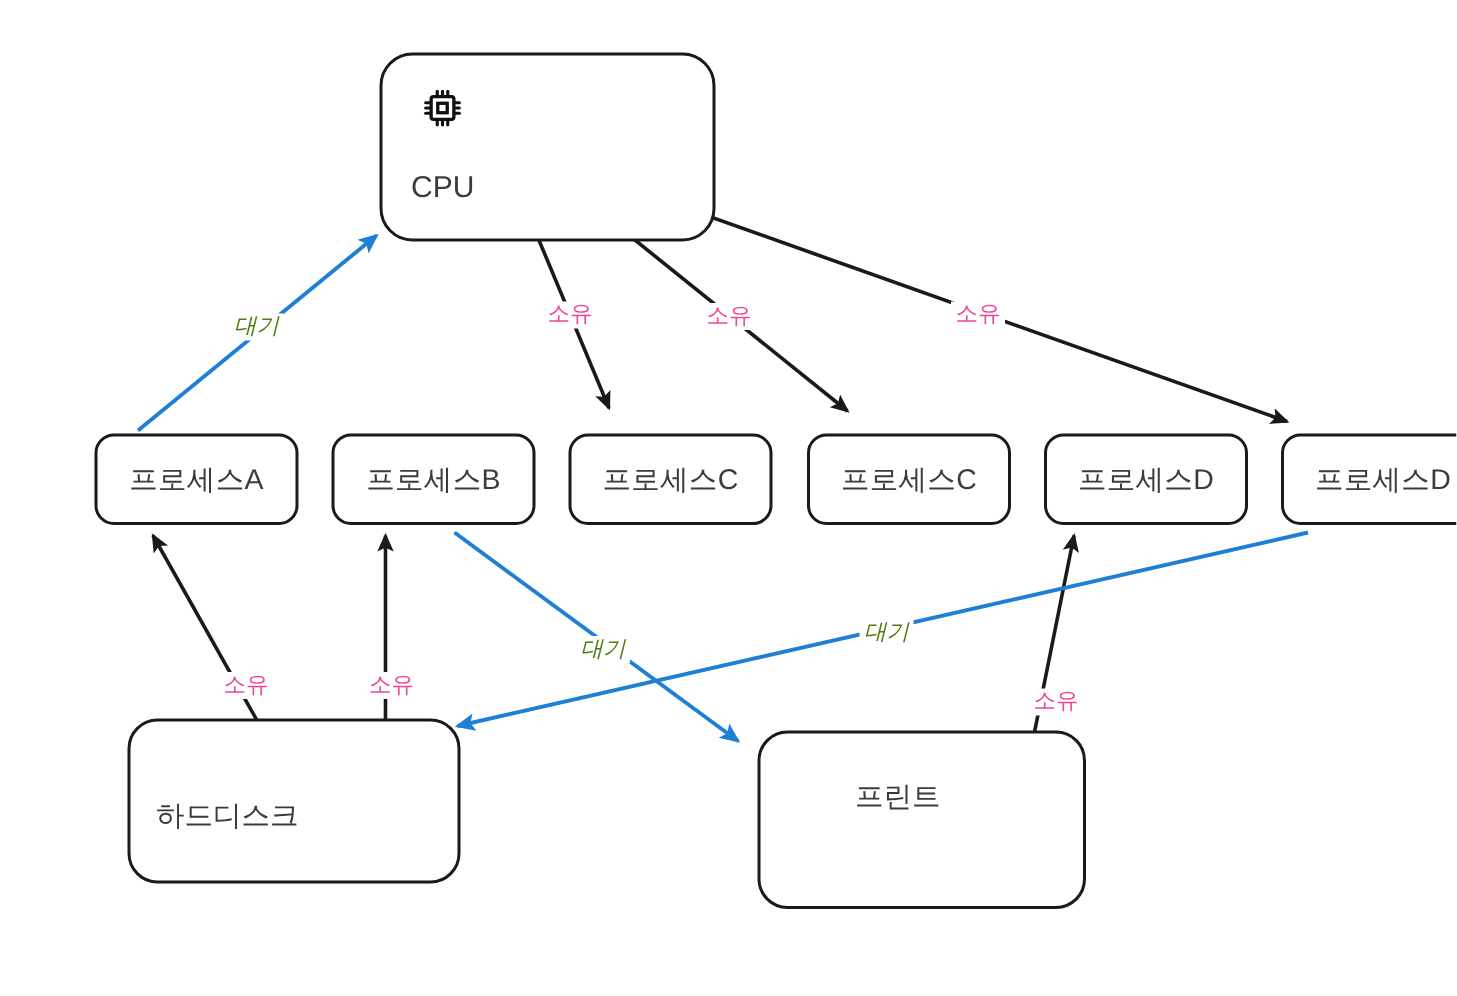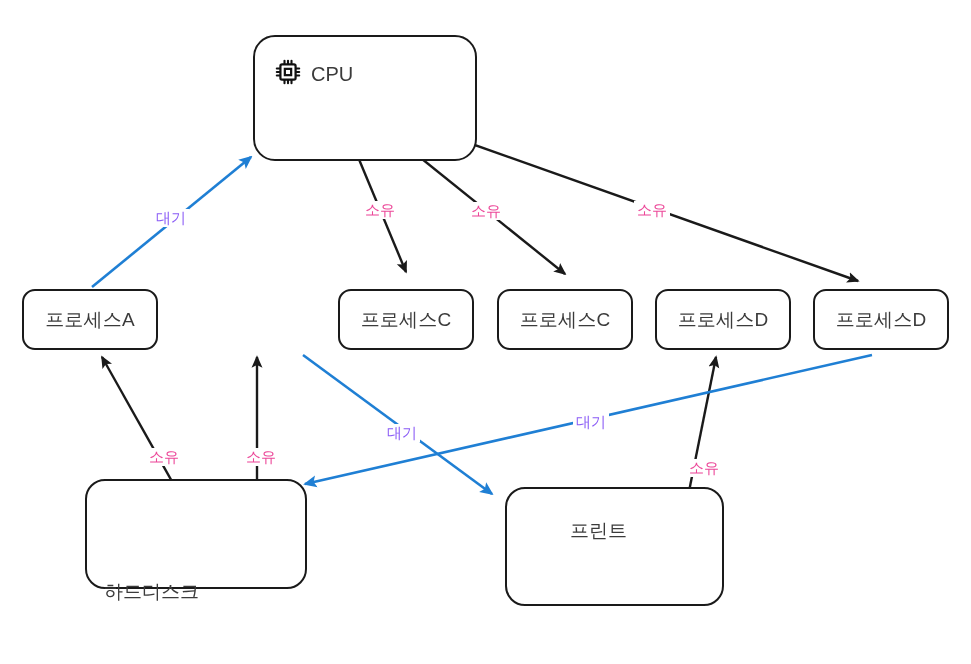--- a/index.html
+++ b/index.html
@@ -29,56 +29,58 @@
     box-sizing: border-box;
     border: 2.2px solid #1a1a1a;
     border-radius: 14px;
     background: #ffffff;
     display: flex;
     align-items: center;
     justify-content: center;
   }
   .node.proc {
     border-radius: 13px;
+    margin-left: 41px;
   }
   .node-label {
     font-size: 19px;
     color: #3b3b3b;
     letter-spacing: 0.2px;
     white-space: nowrap;
   }
   .res-label {
     position: absolute;
     font-size: 19px;
     color: #3b3b3b;
     white-space: nowrap;
   }
   .cpu-head {
     position: absolute;
     display: flex;
     align-items: center;
-    gap: 9px;
+    gap: 23px;
+    flex-direction: column;
   }
   .cpu-title {
     font-size: 20px;
     color: #3b3b3b;
   }
   .chip-icon {
     display: block;
   }
   .edge-label {
     position: absolute;
     font-size: 15px;
     white-space: nowrap;
     background: #ffffff;
     padding: 0 3px;
     line-height: 18px;
   }
   .edge-label.own { color: #ec4899; }
-  .edge-label.wait { color: #8b5cf6; }
+  .edge-label.wait { color: #4d7c0f; font-style: italic; }
 </style>
 </head>
 <body>
 
 <div id="canvas">
 
   <svg id="wires" viewBox="0 0 971 664" width="971" height="664" xmlns="http://www.w3.org/2000/svg">
     <defs>
       <marker id="ah-black" viewBox="0 0 10 10" refX="8.6" refY="5" markerWidth="5.2" markerHeight="5.2" orient="auto-start-reverse">
         <path d="M 0 0.6 L 10 5 L 0 9.4 L 2.1 5 Z" fill="#1a1a1a"></path>
@@ -134,30 +136,33 @@
           <line x1="19" y1="12" x2="21.6" y2="12"></line>
           <line x1="19" y1="15" x2="21.6" y2="15"></line>
         </g>
       </svg>
     </span>
     <span class="cpu-title">CPU</span>
   </div>
 
   <div class="node res" style="left:85px; top:479px; width:222px; height:110px; border-radius:20px;">
   </div>
-  <span class="res-label" style="left:104px; top:531px;margin-top:48px;">하드디스크</span>
+  <span class="res-label" style="left:104px; top:531px;">하드디스크</span>
 
   <div class="node res" style="left:505px; top:487px; width:219px; height:119px; border-radius:20px;">
   </div>
   <span class="res-label" style="left:570px; top:518px;">프린트</span>
 
   <div class="node proc" style="left:22px; top:289px; width:136px; height:61px;">
     <span class="node-label">프로세스A</span>
   </div>
 
+  <div class="node proc" style="left:180px; top:289px; width:136px; height:61px;">
+    <span class="node-label">프로세스B</span>
+  </div>
 
   <div class="node proc" style="left:338px; top:289px; width:136px; height:61px;">
     <span class="node-label">프로세스C</span>
   </div>
 
   <div class="node proc" style="left:497px; top:289px; width:136px; height:61px;">
     <span class="node-label">프로세스C</span>
   </div>
 
   <div class="node proc" style="left:655px; top:289px; width:136px; height:61px;">

